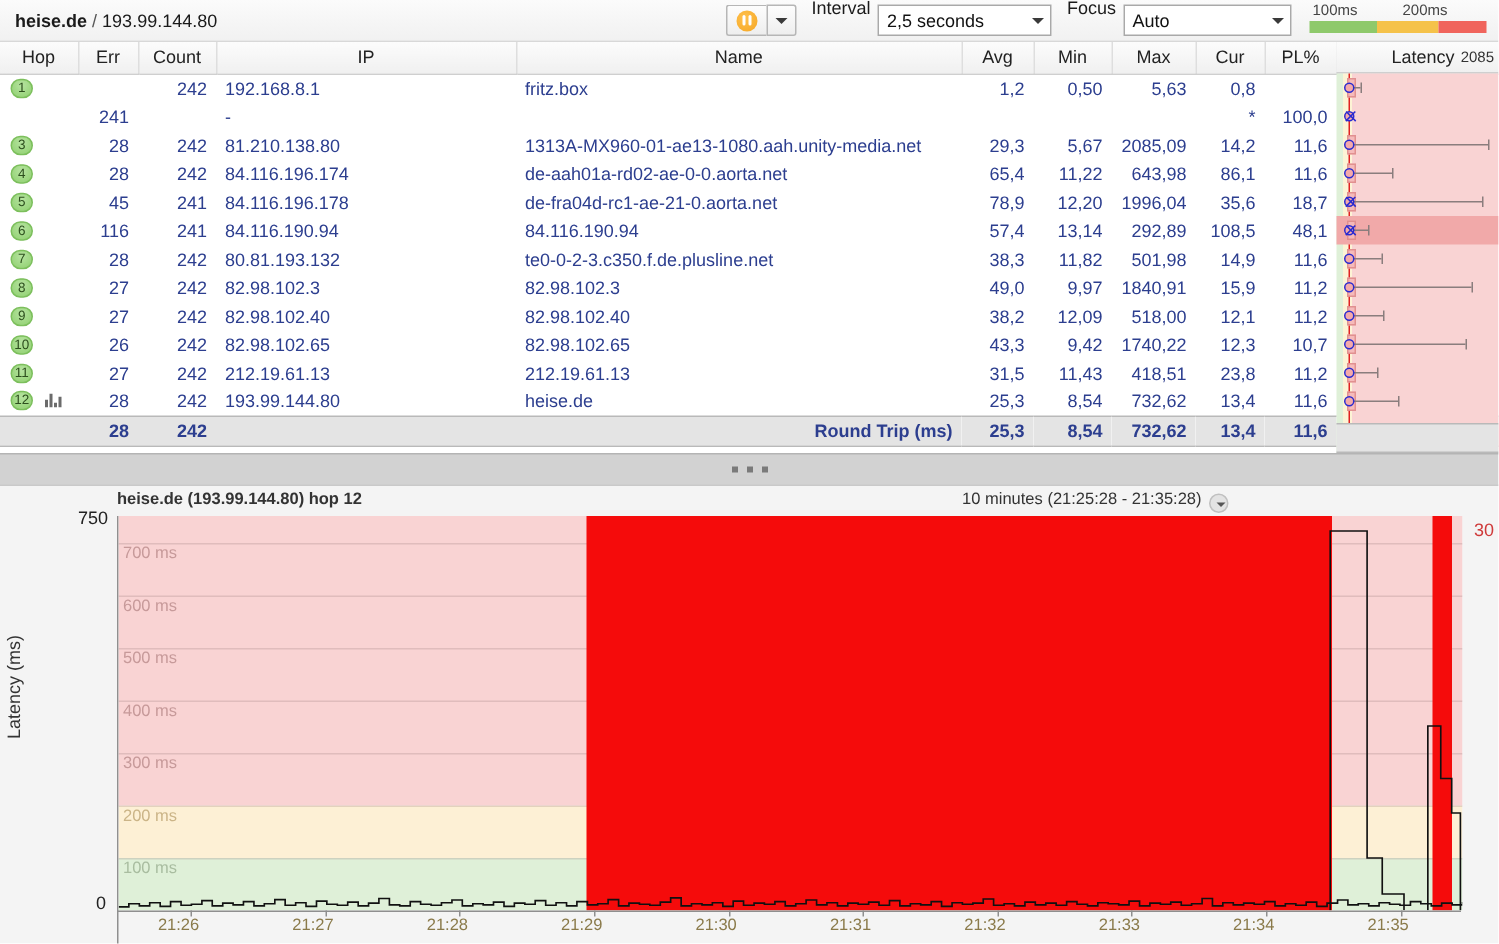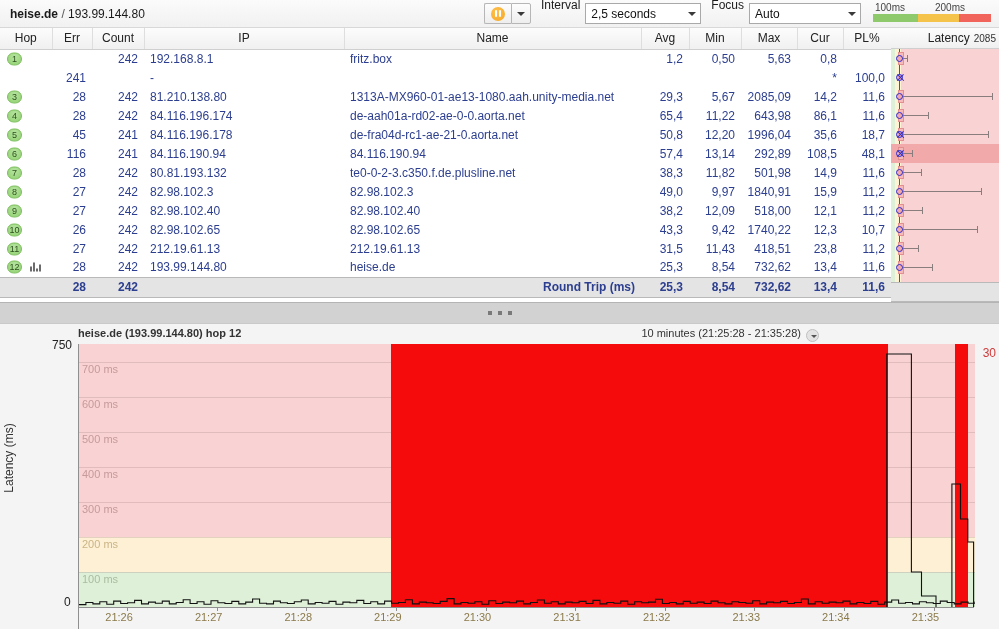--- a/index.html
+++ b/index.html
@@ -342,21 +342,21 @@
             <td class=""></td>
           </tr>
           <tr>
             <td class="hopcell">
               <div class="hop-badge">5</div>
             </td>
             <td class="num">45</td>
             <td class="num">241</td>
             <td class="txt">84.116.196.178</td>
             <td class="txt">de-fra04d-rc1-ae-21-0.aorta.net</td>
-            <td class="num">50,8</td>
+            <td class="num">78,9</td>
             <td class="num">12,20</td>
             <td class="num">1996,04</td>
             <td class="num">35,6</td>
             <td class="num">18,7</td>
             <td class=""></td>
           </tr>
           <tr>
             <td class="hopcell">
               <div class="hop-badge">6</div>
             </td>

